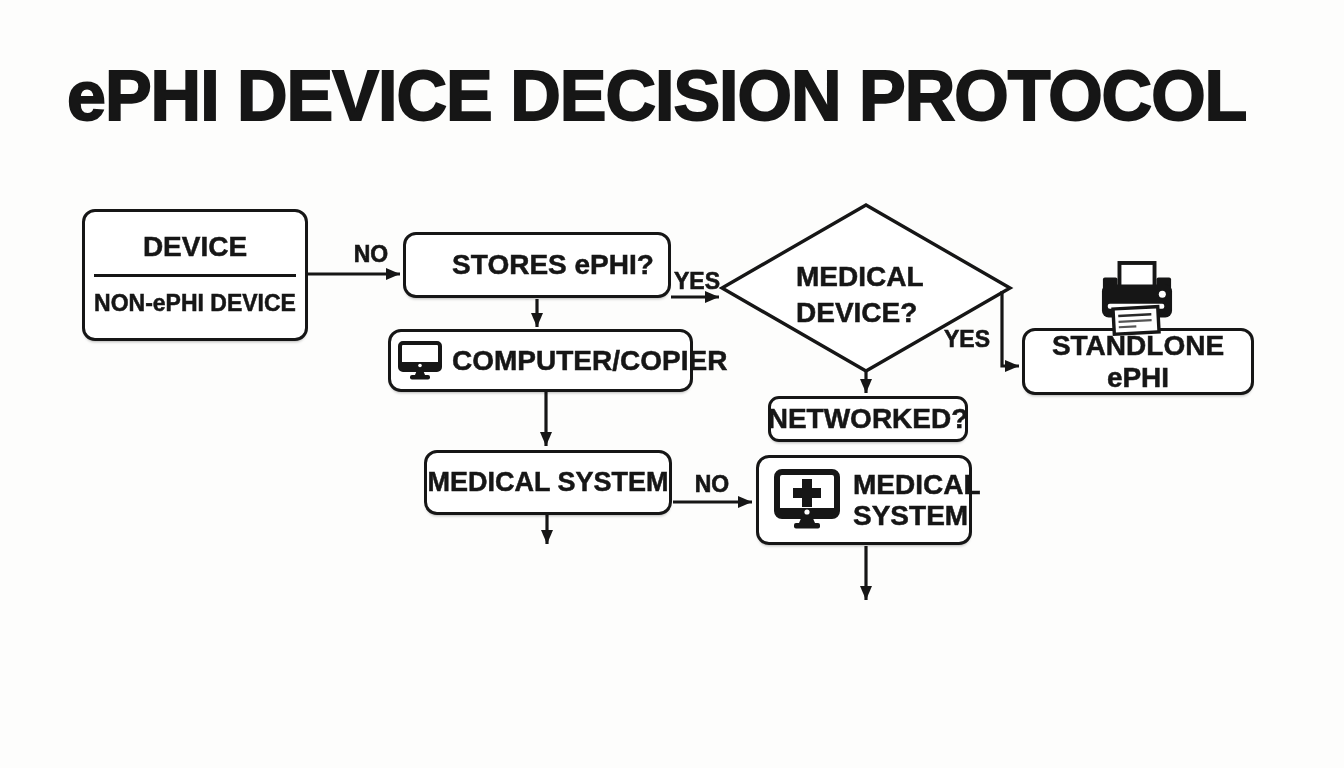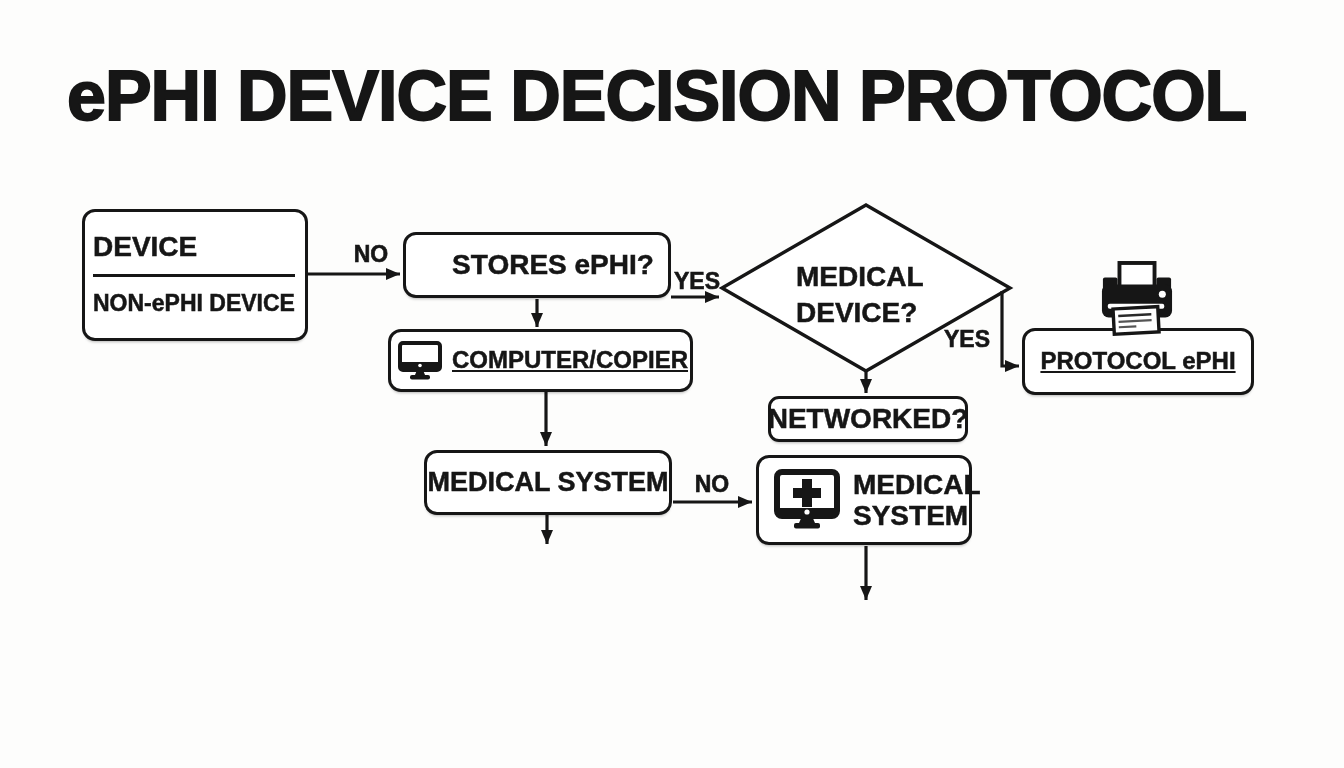--- a/index.html
+++ b/index.html
@@ -57,31 +57,31 @@
     border-radius: 13px;
     display: flex;
     align-items: center;
     justify-content: center;
     font-weight: 700;
     color: var(--ink);
     -webkit-text-stroke: 0.5px var(--ink);
     box-shadow: 0 3px 3px -2px rgba(0,0,0,0.28);
   }
   .node .label { text-align: center; line-height: 1.12; }
-  .device-node { flex-direction: column; padding: 8px; align-items: flex-start; }
+  .device-node { flex-direction: column; padding: 8px; align-items: center; }
   .device-node .cell {
     flex: 1;
     display: flex;
     align-items: center;
     justify-content: center;
   }
   .device-node .cell.bottom { border-top: 3px solid var(--ink); }
   .sz28 { font-size: 28px; }
   .sz27 { font-size: 27px; }
-  .sz26 { font-size: 24px; text-decoration: underline; }
+  .sz26 { font-size: 28px; }
   .sz25 { font-size: 25px; }
   .sz24 { font-size: 28px; }
   .sz23 { font-size: 23px; }
   .edge-label {
     position: absolute;
     z-index: 3;
     transform: translate(-50%, -50%);
     font-size: 23px;
     font-weight: 700;
     -webkit-text-stroke: 0.6px var(--ink);
@@ -182,21 +182,21 @@
         <circle cx="33" cy="43" r="2.6" fill="#ffffff"></circle>
         <polygon points="28,47 38,47 41,54 25,54" fill="#161616"></polygon>
         <rect x="20" y="54" width="26" height="5.5" rx="2" fill="#161616"></rect>
       </svg>
     </span>
     <span class="label" style="width:112px;">MEDICAL SYSTEM</span>
   </div>
 
 
   <div class="node sz26" style="left:1022px; top:328px; width:232px; height:67px;">
-    <span class="label">PROTOCOL ePHI</span>
+    <span class="label">STANDLONE ePHI</span>
   </div>
 
   <span class="printer-float icon-wrap">
     <svg width="74" height="76" viewBox="0 0 76 78">
       <rect x="20" y="2" width="36" height="28" fill="#ffffff" stroke="#161616" stroke-width="4"></rect>
       <rect x="3" y="17" width="15" height="12" rx="2" fill="#161616"></rect>
       <rect x="58" y="17" width="15" height="12" rx="2" fill="#161616"></rect>
       <rect x="2" y="24" width="72" height="34" rx="7" fill="#161616"></rect>
       <circle cx="64" cy="34" r="3.6" fill="#ffffff"></circle>
       <rect x="8" y="44" width="58" height="5" rx="2" fill="#ffffff"></rect>

